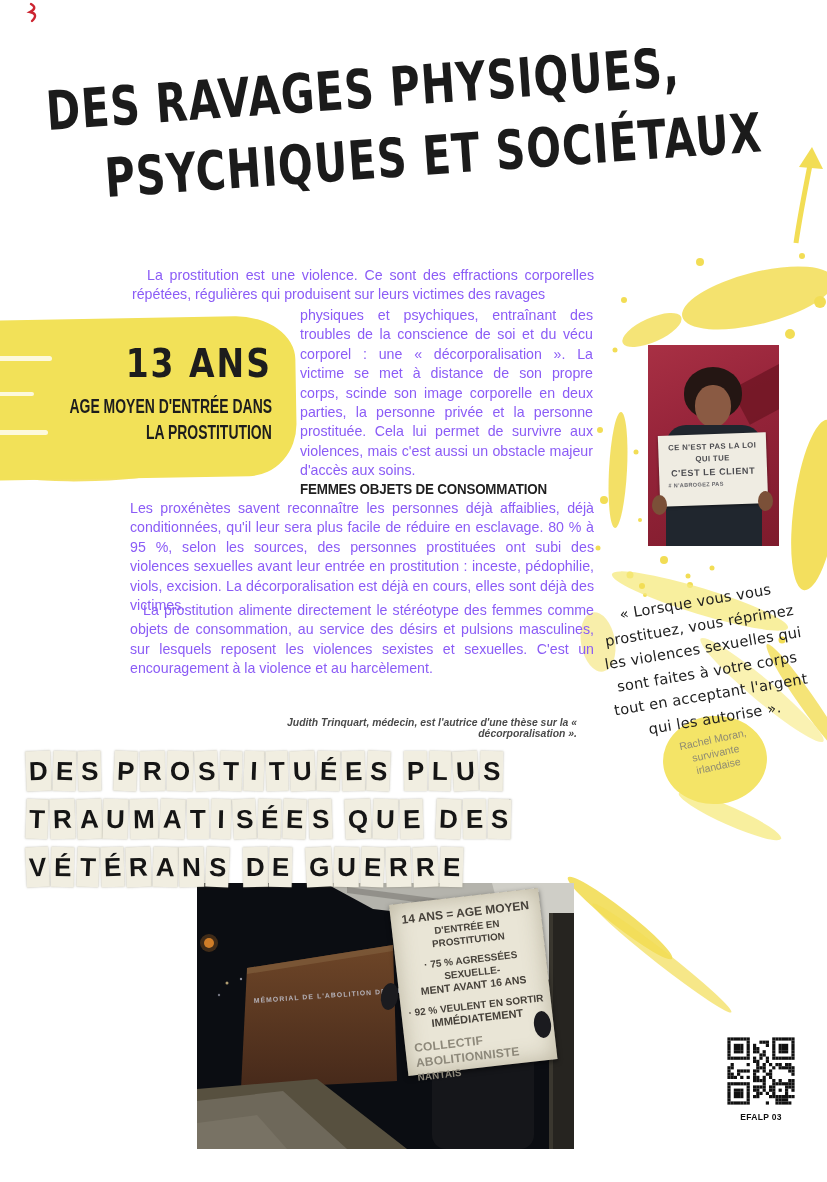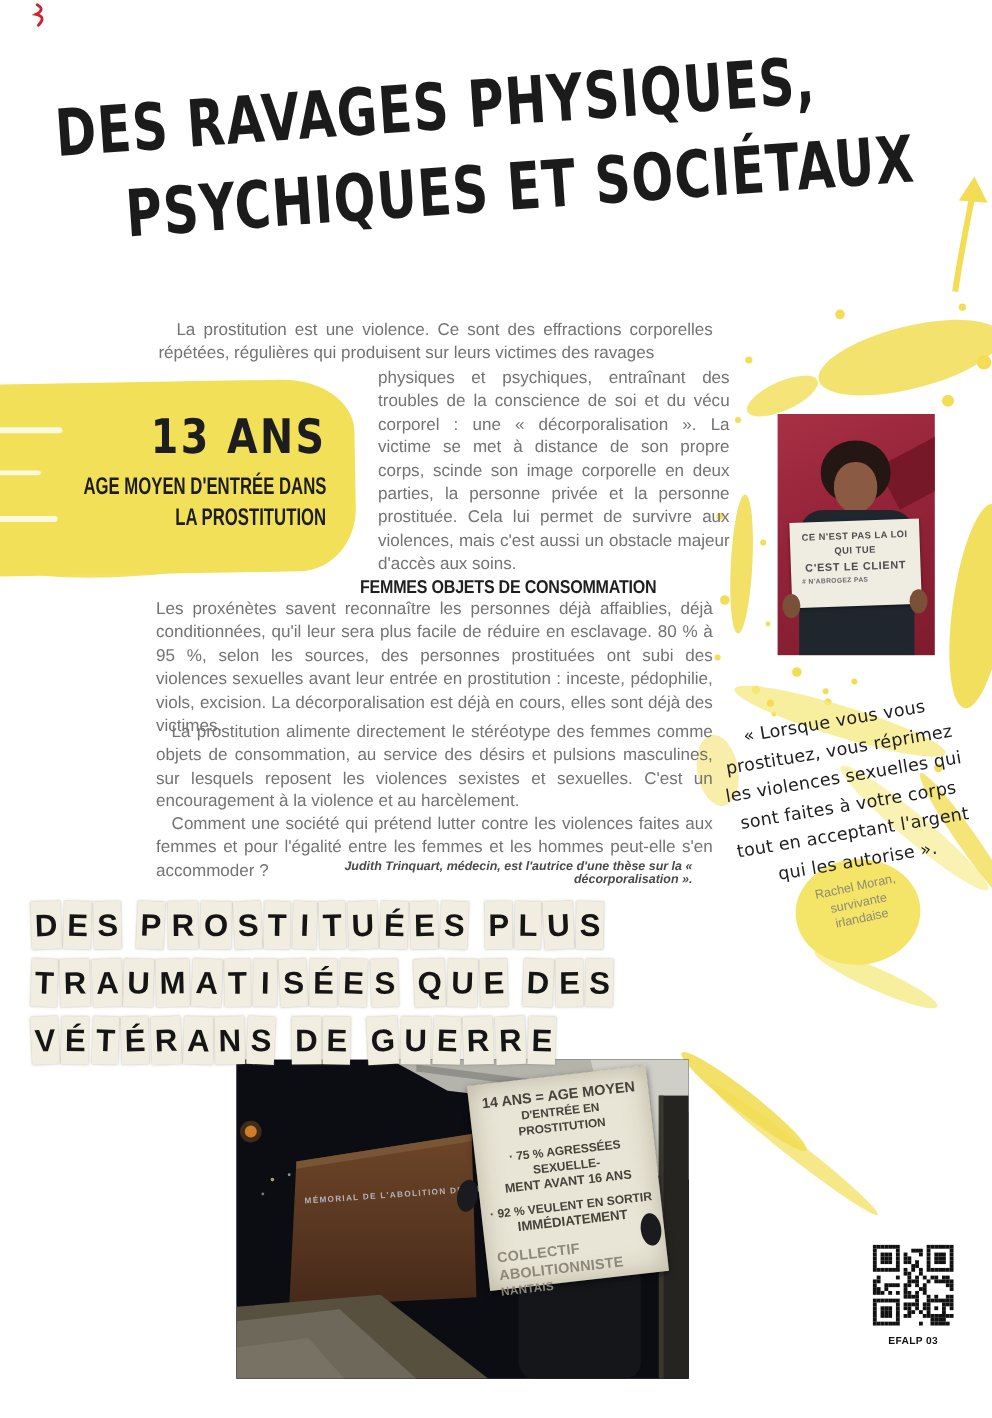--- a/index.html
+++ b/index.html
@@ -13,24 +13,24 @@
   
   .main-title{position:absolute;left:44px;top:80px;width:740px;z-index:3;
               transform:rotate(-4deg);transform-origin:left top;color:#1b1b1b;
               font-family:"DejaVu Sans",sans-serif;font-weight:bold;}
   .main-title .t1{font-size:41px;letter-spacing:1px;white-space:nowrap;
                   transform:scaleY(1.32);transform-origin:left top;}
   .main-title .t2{font-size:41px;letter-spacing:1px;white-space:nowrap;margin-left:54px;margin-top:23px;
                   transform:scaleY(1.32);transform-origin:left top;}
 
   
-  .bodytext{position:absolute;z-index:3;font-size:14.2px;line-height:19.4px;color:#737373;
+  .bodytext{position:absolute;z-index:3;font-size:14.2px;line-height:19.4px;color:#8b5cf6;
             text-align:justify;}
   .intro-p1{left:132px;top:266px;width:462px;text-indent:15px;}
-  .intro-p2{left:315px;top:306px;width:293px;}
+  .intro-p2{left:300px;top:306px;width:293px;}
   .para1{left:130px;top:499px;width:464px;}
   .para2{left:130px;top:601px;width:464px;text-indent:13px;}
   .para3{left:130px;top:678px;width:464px;text-indent:13px;}
   .byline{position:absolute;z-index:3;top:717px;left:200px;width:377px;text-align:right;
           font-size:10.4px;font-weight:bold;color:#4a4a4a;font-style:italic;}
 
   .femmes-heading{position:absolute;z-index:3;left:300px;top:481px;font-size:13.8px;font-weight:bold;
                   color:#1f1f1f;letter-spacing:-0.2px;transform:scale(0.97,1.12);transform-origin:left top;
                   white-space:nowrap;}
 
@@ -173,21 +173,20 @@
     <div class="stat-streak" style="left:2px;top:74px;width:44px;height:4px;"></div>
     <div class="stat-streak" style="left:8px;top:112px;width:52px;height:5px;"></div>
     <div class="stat-number">13 ANS</div>
     <div class="stat-l1">AGE MOYEN D'ENTRÉE DANS</div>
     <div class="stat-l2">LA PROSTITUTION</div>
   </div>
 
   <div class="femmes-heading">FEMMES OBJETS DE CONSOMMATION</div>
   <div class="bodytext para1">Les proxénètes savent reconnaître les personnes déjà affaiblies, déjà conditionnées, qu'il leur sera plus facile de réduire en esclavage. 80 % à 95 %, selon les sources, des personnes prostituées ont subi des violences sexuelles avant leur entrée en prostitution : inceste, pédophilie, viols, excision. La décorporalisation est déjà en cours, elles sont déjà des victimes.</div>
   <div class="bodytext para2">La prostitution alimente directement le stéréotype des femmes comme objets de consommation, au service des désirs et pulsions masculines, sur lesquels reposent les violences sexistes et sexuelles. C'est un encouragement à la violence et au harcèlement.</div>
-  <div class="bodytext para3">Comment une société qui prétend lutter contre les violences faites aux femmes et pour l'égalité entre les femmes et les hommes peut-elle s'en accommoder ?</div>
   <div class="byline">Judith Trinquart, médecin, est l'autrice d'une thèse sur la « décorporalisation ».</div>
 
   <div class="photo-top">
     <div class="pt-corner"></div>
     <div class="pt-hair"></div>
     <div class="pt-face"></div>
     <div class="pt-body"></div>
     <div class="pt-sign">
       <div>
           <div class="line">CE N'EST PAS LA LOI</div>

